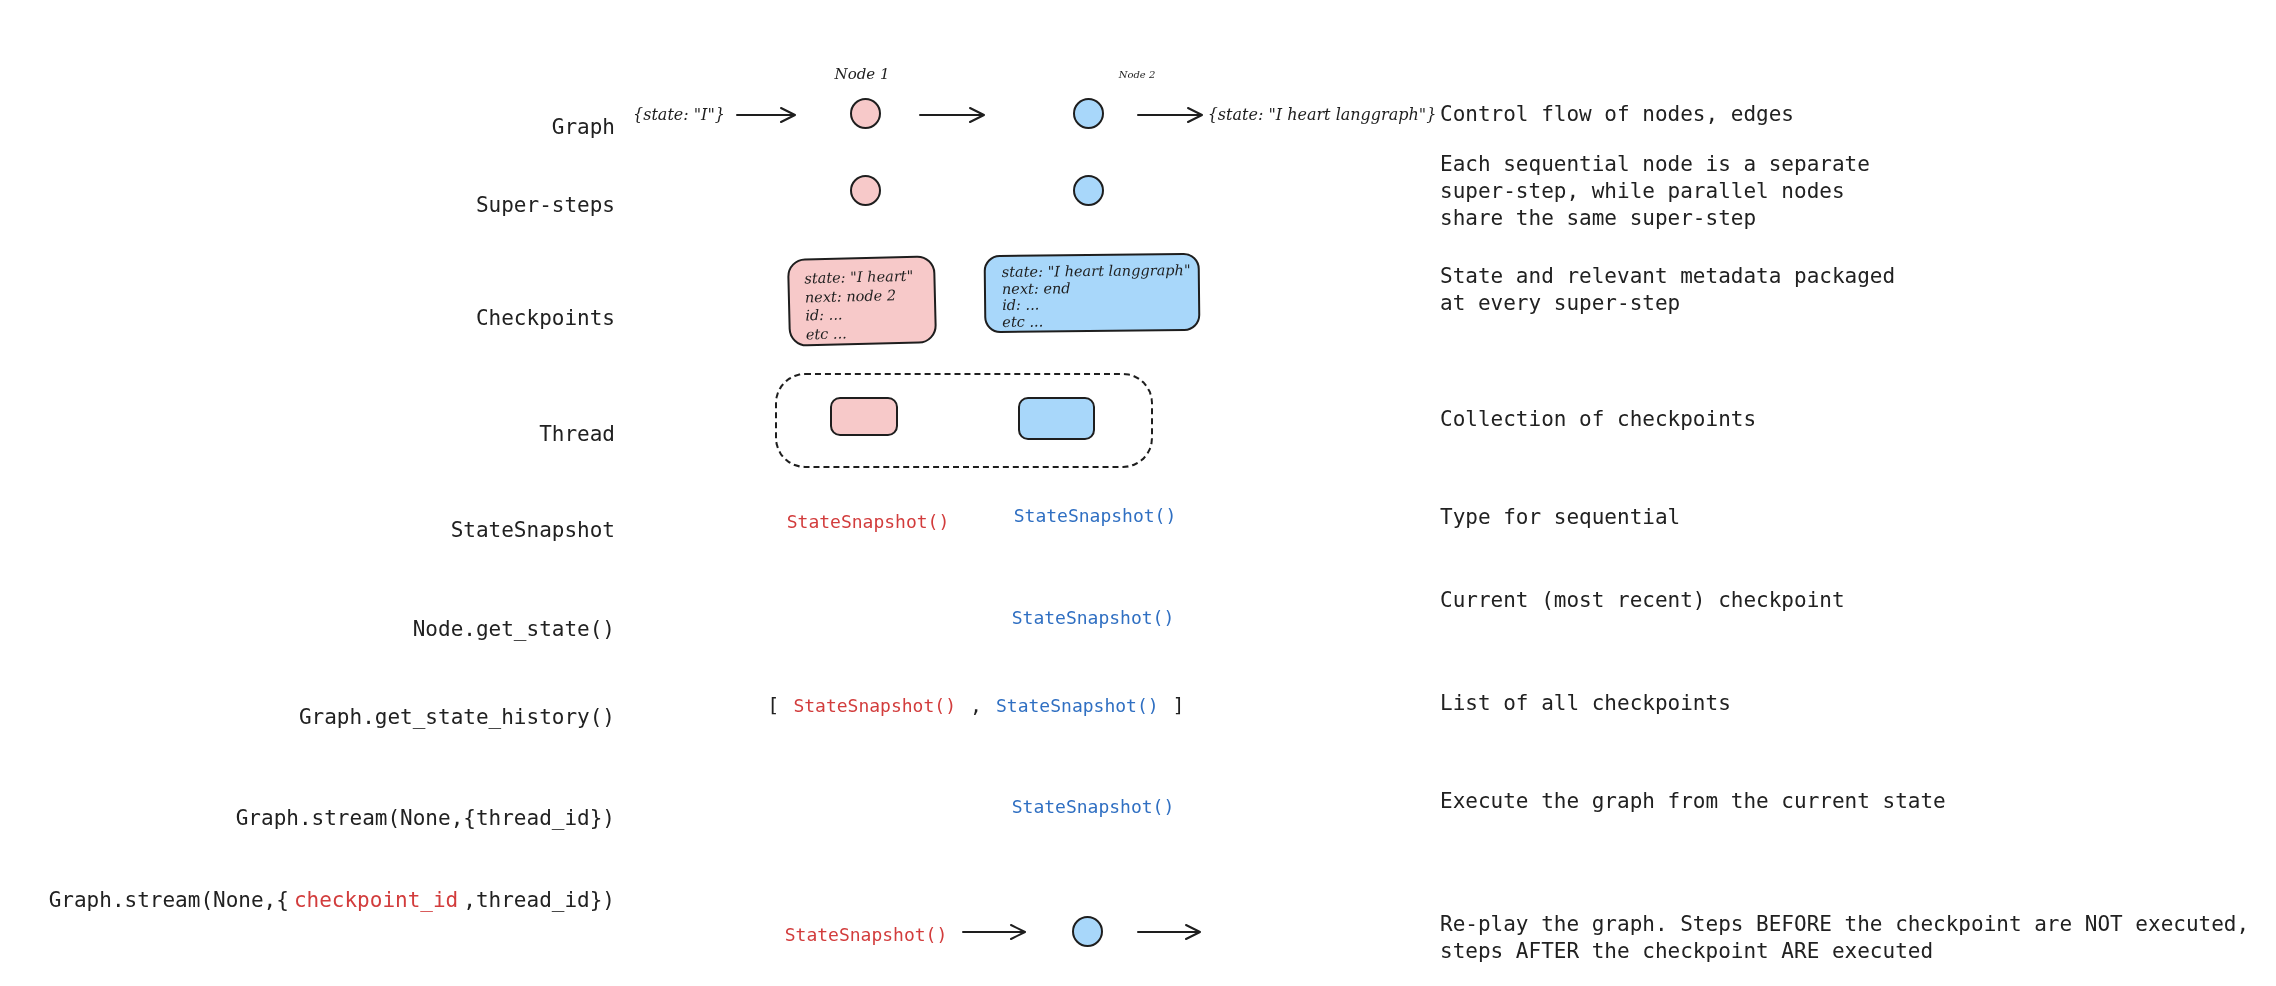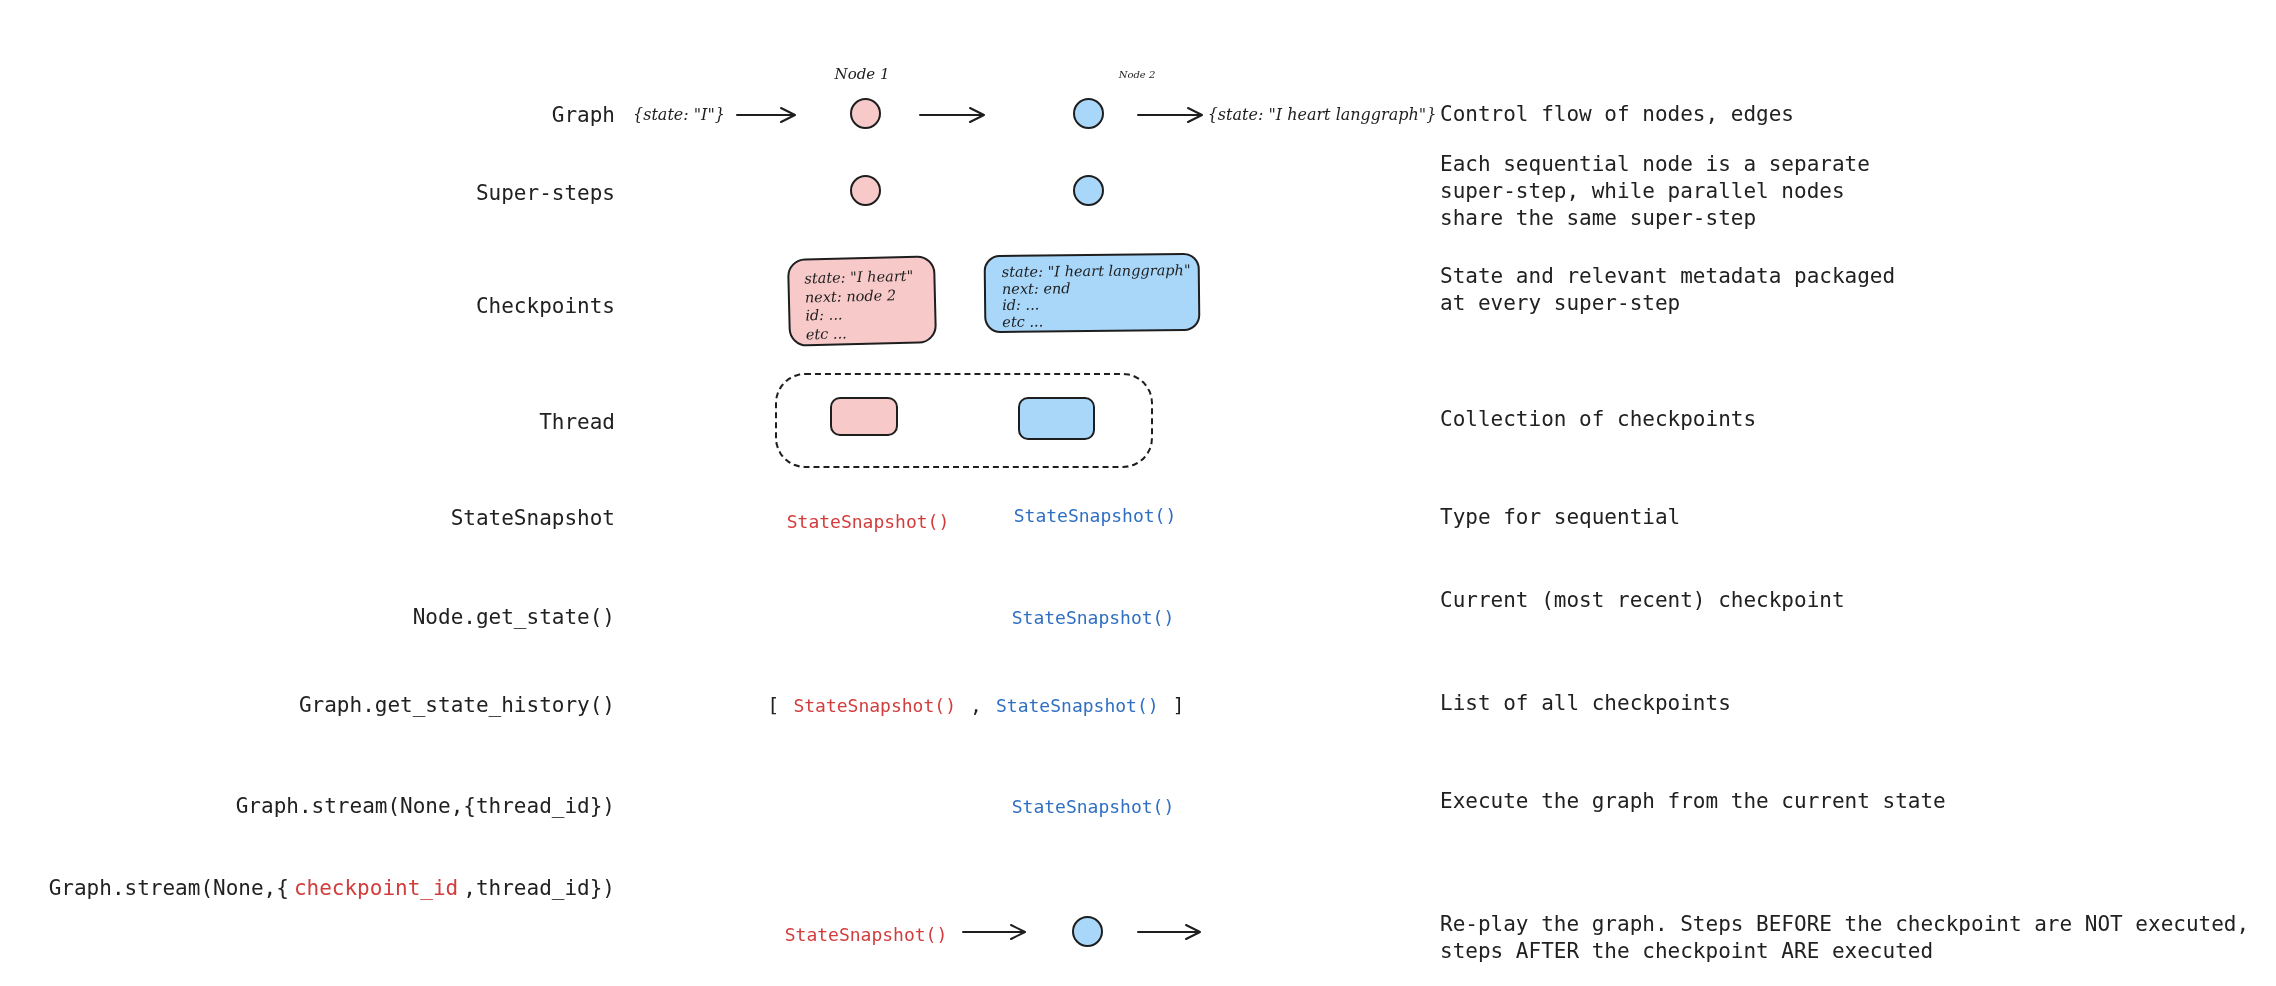--- a/index.html
+++ b/index.html
@@ -3,21 +3,21 @@
 <meta charset="utf-8">
 <style>
   html,body{margin:0;padding:0;background:#ffffff;}
   body{width:2276px;height:986px;position:relative;}
   .canvas{position:absolute;left:0;top:0;width:2276px;height:986px;background:#fff;overflow:hidden;}
 
   .mono{font-family:"DejaVu Sans Mono","Liberation Mono",monospace;font-size:21px;color:var(--ink);}
   .code{font-family:"DejaVu Sans Mono","Liberation Mono",monospace;font-size:18px;font-weight:normal;white-space:nowrap;}
   .hand{font-family:"DejaVu Serif","Liberation Serif",serif;font-style:italic;color:var(--stroke);}
 
-  .row-label{position:absolute;right:1661px;transform:translateY(-50%);white-space:nowrap;}
+  .row-label{position:absolute;right:1661px;transform:translateY(-50%);white-space:nowrap;margin-top:12px;}
   .desc{position:absolute;left:1440px;line-height:27px;white-space:pre-line;}
   .center{position:absolute;transform:translate(-50%,-50%);white-space:nowrap;}
 
   .circle{position:absolute;width:31px;height:31px;border:2px solid var(--stroke);border-radius:50%;box-sizing:border-box;}
   .pink{background:var(--pink-fill);}
   .blue{background:var(--blue-fill);}
 
   .arrow{position:absolute;overflow:visible;}
   .arrow path{stroke:var(--stroke);stroke-width:2;fill:none;stroke-linecap:round;stroke-linejoin:round;}
 

